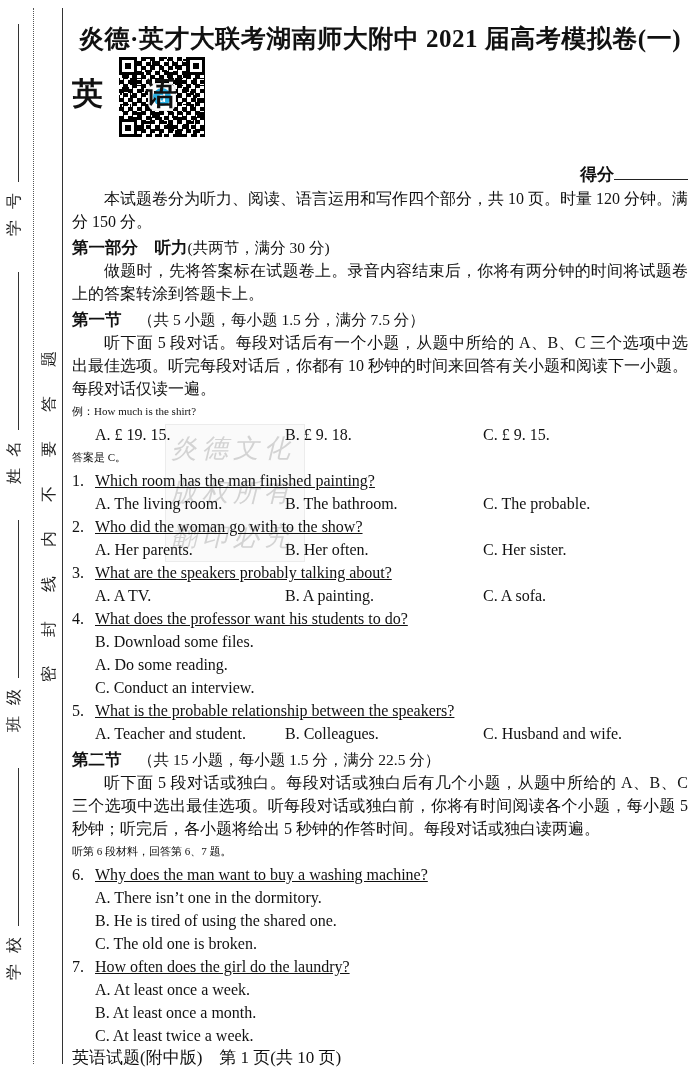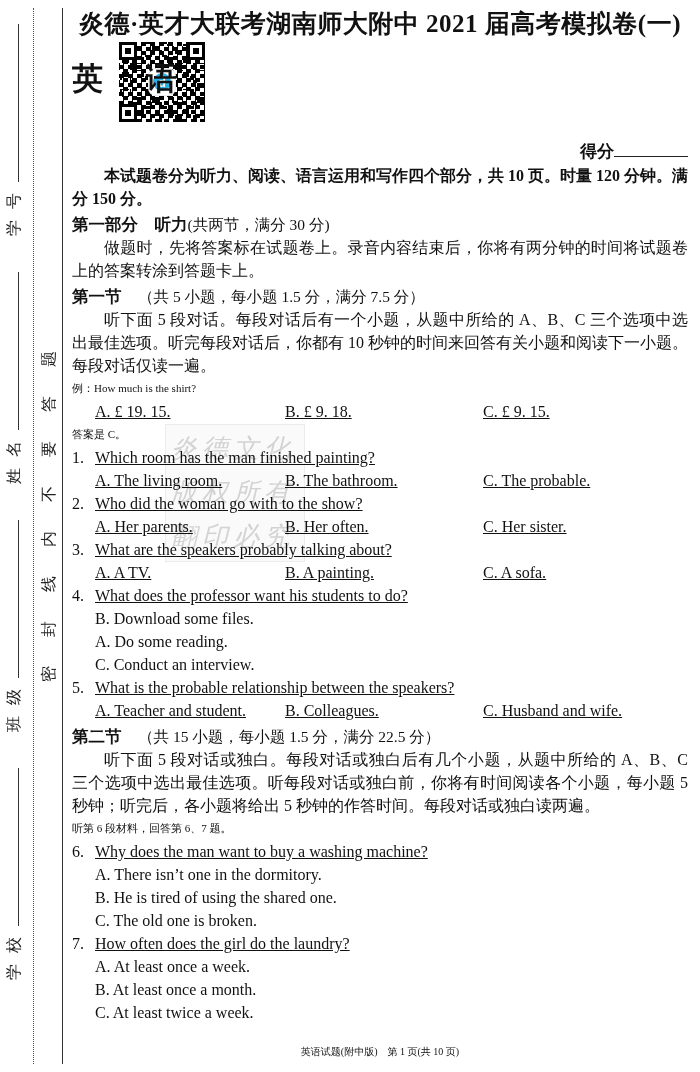--- a/index.html
+++ b/index.html
@@ -33,21 +33,21 @@
     display:flex;flex-direction:column;justify-content:space-around;align-items:center;
     padding:2px 0;box-sizing:border-box;
   }
   .watermark div{
     font-size:26px;letter-spacing:5px;color:#d3d3d3;
     transform:skewX(-14deg);line-height:30px;white-space:nowrap;
   }
   
   .content{position:relative;z-index:1;margin-left:72px;width:616px;}
   .doc-title{
-    padding-top:7px;text-align:center;font-size:25px;font-weight:700;
+    padding-top:22px;text-align:center;font-size:25px;font-weight:700;
     letter-spacing:0.5px;white-space:nowrap;
   }
   .header-band{position:relative;height:90px;margin-top:4px;}
   .subject-title{
     position:absolute;left:0;right:0;top:14px;text-align:left;
     font-size:31px;font-weight:700;letter-spacing:6px;
   }
   
   .qr{position:absolute;left:47px;top:-2px;width:86px;height:80px;}
   .qr .noise{
@@ -64,37 +64,37 @@
     position:absolute;left:50%;top:50%;width:26px;height:26px;margin:-13px 0 0 -13px;
     background:#fff;border-radius:7px;box-shadow:0 0 0 1px #eee;
     display:flex;align-items:center;justify-content:center;
   }
   .qr .logo span{
     width:18px;height:18px;border-radius:50%;background:#2ab0e3;color:#fff;
     font-family:"Liberation Sans",sans-serif;font-weight:700;font-size:13px;
     display:flex;align-items:center;justify-content:center;
   }
   
-  .score-row{text-align:right;font-weight:700;font-size:17px;margin-top:6px;height:24px;}
+  .score-row{text-align:right;font-weight:700;font-size:17px;margin-top:14px;height:24px;}
   .score-row .blank{display:inline-block;width:74px;border-bottom:1.5px solid #222;height:16px;}
   
   .para{font-size:16px;line-height:23px;text-align:justify;text-indent:2em;}
-  .para.bold{font-weight:700;}
+  .para.bold{font-weight:400;}
   .heading{font-size:16.5px;line-height:23px;margin-top:3px;font-weight:700;}
   .heading .note{font-weight:400;font-size:15.5px;}
   .plainline{font-size:11px;line-height:23px;}
   .q{font-size:16px;line-height:23px;text-decoration:underline;}
   .q .qnum{display:inline-block;width:23px;}
-  .opts{display:grid;grid-template-columns:190px 198px 1fr;padding-left:23px;font-size:16px;line-height:23px;text-decoration:underline;}
+  .opts{display:grid;grid-template-columns:190px 198px 1fr;padding-left:23px;font-size:16px;line-height:23px;}
   .opts-stack{padding-left:23px;font-size:16px;line-height:23px;}
   .opts-stack div{min-height:23px;}
   
   .footer{
-    position:absolute;left:72px;width:616px;bottom:13px;text-align:center;
-    font-size:10px;color:#111;z-index:1;
+    position:absolute;left:72px;width:616px;bottom:3px;text-align:left;
+    font-size:17px;color:#111;z-index:1;
   }
 </style>
 </head>
 <body>
 
 <div class="page">
 
   <div class="v-labels">
     <span class="field">学校</span><span class="blank"></span><span class="field">班级</span><span class="blank"></span><span class="field">姓名</span><span class="blank"></span><span class="field">学号</span><span class="blank"></span>
   </div>

